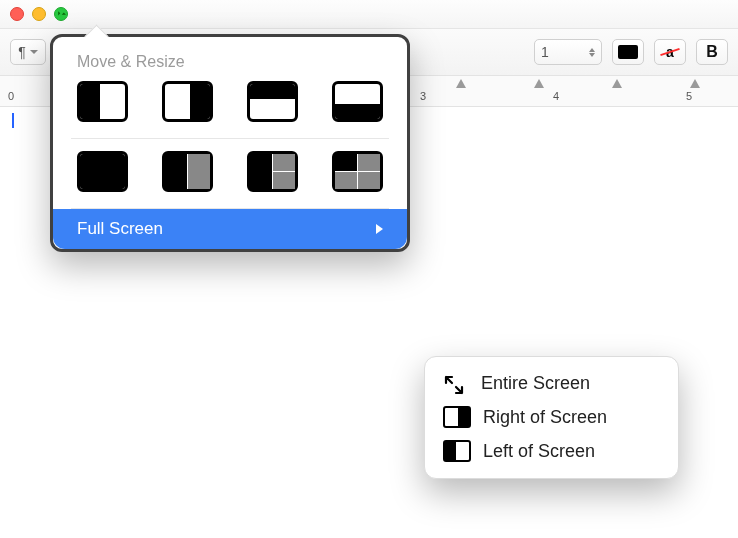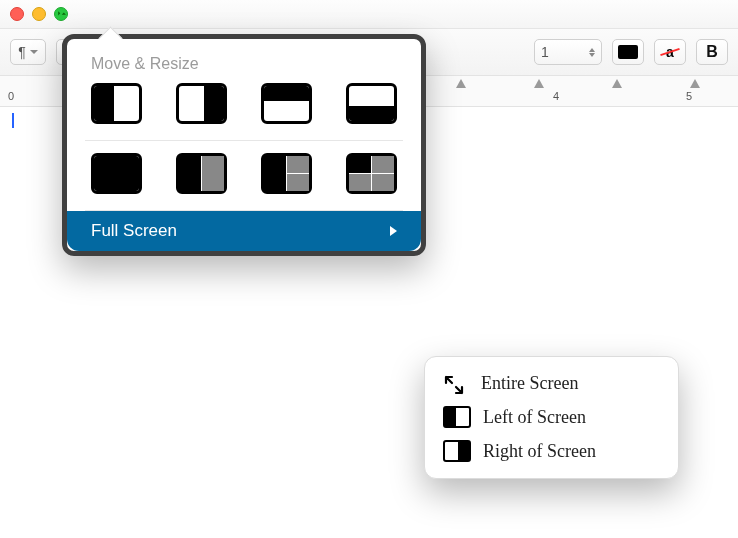--- a/index.html
+++ b/index.html
@@ -27,32 +27,32 @@
   
   .ruler{height:30px;border-bottom:1px solid #e3e3e3;position:relative;background:#fafafa;}
   .ruler .num{position:absolute;top:14px;font-size:11px;color:#555;}
   .ruler .tri{position:absolute;top:3px;width:0;height:0;border-left:5px solid transparent;border-right:5px solid transparent;border-bottom:9px solid #9a9a9a;}
 
   
   .doc{position:relative;height:434px;background:#fff;}
   .cursor{position:absolute;left:12px;top:6px;width:2px;height:15px;background:#2663ff;}
 
   
-  .popover{position:absolute;left:62px;top:34px;width:354px;background:#fff;border:5px solid #404040;border-radius:12px;box-shadow:0 14px 34px rgba(0,0,0,.28);padding:14px 0 0 0;}
+  .popover{position:absolute;left:50px;top:34px;width:354px;background:#fff;border:3px solid #404040;border-radius:12px;box-shadow:0 14px 34px rgba(0,0,0,.28);padding:14px 0 0 0;}
   .popover::before{content:"";position:absolute;left:35px;top:-9px;width:16px;height:16px;background:#fff;border-left:1px solid #dcdcdc;border-top:1px solid #dcdcdc;transform:rotate(45deg);}
   .sectlabel{color:#9b9b9b;font-size:16px;font-weight:500;padding:2px 24px 10px;}
   .iconrow{display:flex;gap:34px;padding:0 24px 16px;}
   .tile{width:46px;height:35px;border:3px solid #000;border-radius:6px;position:relative;background:#fff;cursor:pointer;}
   .tile .fill{position:absolute;background:#000;}
   .sep{height:1px;background:#e6e6e6;margin:0 18px 12px;}
-  .fsrow{background:#0369a1;color:#fff;font-size:17px;font-weight:500;height:40px;display:flex;align-items:center;padding:0 24px;justify-content:space-between;border-radius:0 0 12px 12px;}
+  .fsrow{background:#3b82f6;color:#fff;font-size:17px;font-weight:500;height:40px;display:flex;align-items:center;padding:0 24px;justify-content:space-between;border-radius:0 0 12px 12px;}
   .chev{width:0;height:0;border-top:5px solid transparent;border-bottom:5px solid transparent;border-left:7px solid #fff;}
 
   
-  .submenu{position:absolute;left:424px;top:356px;width:253px;background:#fff;border:1px solid #dcdcdc;border-radius:12px;box-shadow:0 14px 34px rgba(0,0,0,.28);padding:10px 0;font-family:Liberation Serif, serif;}
+  .submenu{position:absolute;left:424px;top:356px;width:253px;background:#fff;border:1px solid #dcdcdc;border-radius:12px;box-shadow:0 14px 34px rgba(0,0,0,.28);padding:10px 0;}
   .subitem{display:flex;align-items:center;gap:12px;padding:6px 18px;font-size:18px;color:#222;cursor:pointer;}
   .subicon{width:26px;height:20px;position:relative;}
   .subicon.rect{border:2.5px solid #000;border-radius:3px;width:24px;height:18px;}
   .subicon.rect .f{position:absolute;background:#000;}
   .arrows{width:22px;height:22px;}
 
   
   .f-left{left:0;top:0;bottom:0;width:44%;border-radius:3px 0 0 3px;}
   .f-right{right:0;top:0;bottom:0;width:44%;border-radius:0 3px 3px 0;}
   .f-top{left:0;top:0;right:0;height:44%;border-radius:3px 3px 0 0;}
@@ -169,25 +169,25 @@
     <div class="subitem">
       <div class="subicon">
         <svg class="arrows" viewBox="0 0 22 22">
             <path d="M3 9 L3 3 L9 3 M3 3 L9 9 M19 13 L19 19 L13 19 M19 19 L13 13" stroke="#000" stroke-width="2.2" fill="none" stroke-linecap="round" stroke-linejoin="round"></path>
           </svg>
       </div>
       <span>Entire Screen</span>
     </div>
     <div class="subitem">
       <div class="subicon rect">
+          <div class="f" style="right:0;top:0;bottom:0;width:46%;"></div>
+        </div>
+      <span>Right of Screen</span>
+    </div>
+    <div class="subitem">
+      <div class="subicon rect">
           <div class="f" style="left:0;top:0;bottom:0;width:46%;"></div>
         </div>
       <span>Left of Screen</span>
-    </div>
-    <div class="subitem">
-      <div class="subicon rect">
-          <div class="f" style="right:0;top:0;bottom:0;width:46%;"></div>
-        </div>
-      <span>Right of Screen</span>
     </div>
   </div>
 
 </div>
 
 </body></html>

